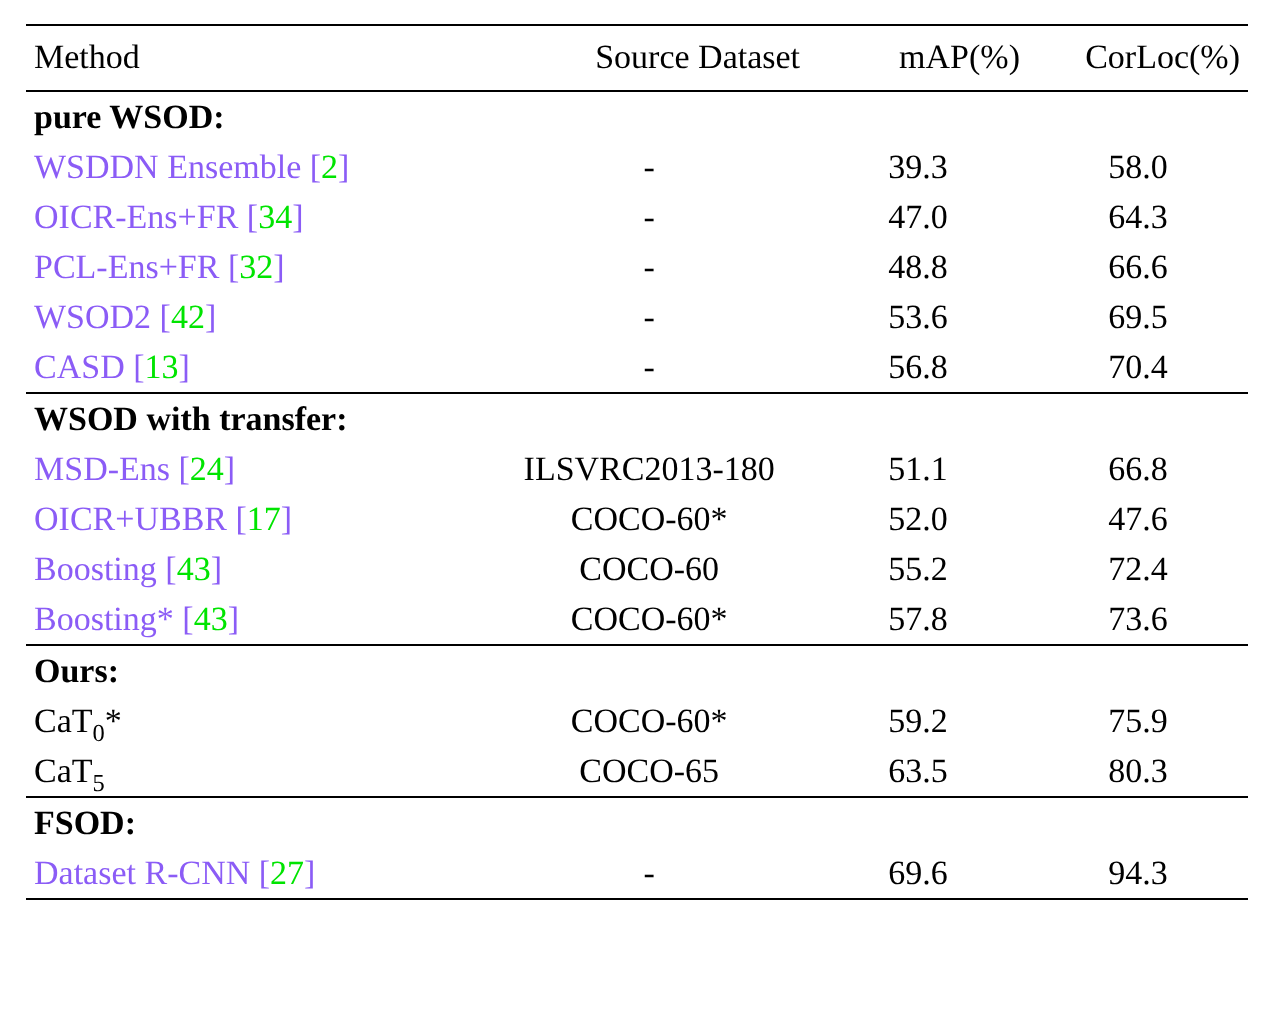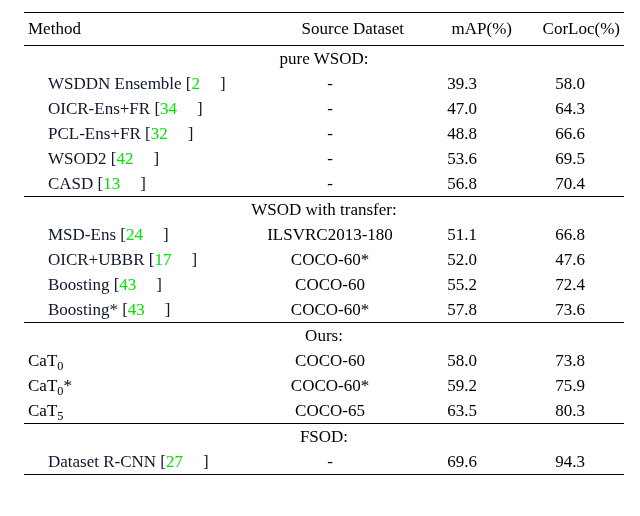--- a/index.html
+++ b/index.html
@@ -6,21 +6,21 @@
     margin: 0;
     padding: 0;
     background: #fff;
     font-family: "Times New Roman", Times, serif;
     font-size: 17px;
     color: #000;
   }
   .wrap {
     box-sizing: border-box;
     width: 640px;
-    padding: 12px 16px 16px 24px;
+    padding: 12px 16px 16px 13px;
   }
   table {
     border-collapse: collapse;
     width: 100%;
     table-layout: fixed;
   }
   col.c-method  { width: 38%; }
   col.c-source  { width: 26%; }
   col.c-map     { width: 18%; }
   col.c-corloc  { width: 18%; }
@@ -32,27 +32,27 @@
   }
   th.left { text-align: left; }
   td {
     padding: 2.5px 4px;
     text-align: center;
     vertical-align: baseline;
     white-space: nowrap;
   }
   td.left { text-align: left; }
   .section-label {
-    font-weight: normal;
-    text-align: center;
+    font-weight: bold;
+    text-align: left;
   }
   .rule-top    { border-top: 1.4px solid #000; }
   .rule-bottom { border-bottom: 1.4px solid #000; }
   .rule-thin-top { border-top: 0.7px solid #000; }
-  .cite-br { color: #0f172a; margin-left: 20px; }
+  .cite-br { color: #8b5cf6; }
   .cite-num { color: #00e400; }
   .bold { font-weight: normal; }
   sub, .sub { font-size: 0.72em; vertical-align: sub; line-height: 0; }
 </style>
 </head>
 <body>
 <div class="wrap">
 
 <table>
   <colgroup>
@@ -127,26 +127,20 @@
         <tr>
           <td class="left"><span class="cite-br">Boosting* [</span><span class="cite-num">43</span><span class="cite-br">]</span></td>
           <td>COCO-60*</td>
           <td>57.8</td>
           <td>73.6</td>
         </tr>
         <tr class="rule-thin-top">
           <td colspan="4" class="section-label">Ours:</td>
         </tr>
         <tr>
-          <td class="left">CaT<sub>0</sub></td>
-          <td>COCO-60</td>
-          <td>58.0</td>
-          <td>73.8</td>
-        </tr>
-        <tr>
           <td class="left">CaT<sub>0</sub>*</td>
           <td>COCO-60*</td>
           <td>59.2</td>
           <td>75.9</td>
         </tr>
         <tr>
           <td class="left">CaT<sub>5</sub></td>
           <td>COCO-65</td>
           <td class="bold">63.5</td>
           <td class="bold">80.3</td>

